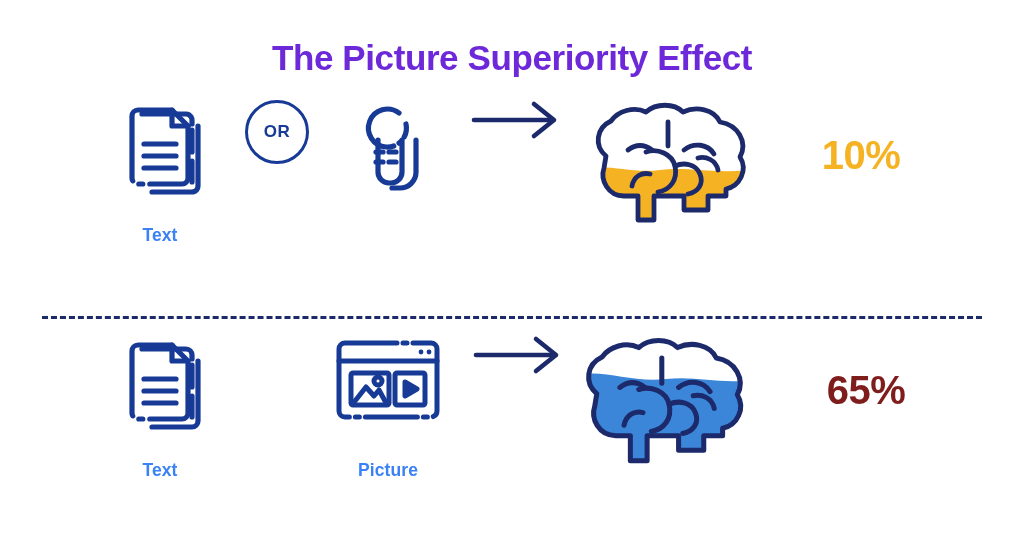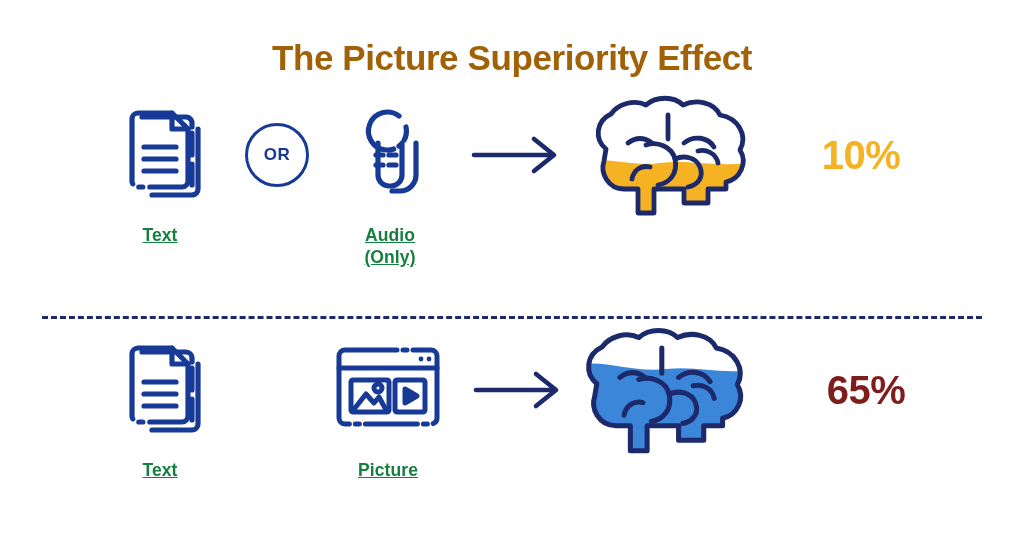--- a/index.html
+++ b/index.html
@@ -24,21 +24,21 @@
   
   .title {
     position: absolute;
     top: 38px;
     left: 0;
     width: 1024px;
     text-align: center;
     font-size: 35px;
     font-weight: bold;
     letter-spacing: -0.4px;
-    color: #a16207;
+    color: #6d28d9;
     font-family: "Liberation Sans", sans-serif;
   }
 
   
   .row {
     position: absolute;
     left: 0;
     width: 1024px;
     height: 205px;
   }
@@ -48,32 +48,31 @@
   .cell {
     position: absolute;
     top: 0;
     text-align: center;
   }
 
   .icon-wrap {
     position: relative;
     height: 110px;
     display: flex;
-    align-items: center;
+    align-items: flex-start;
     justify-content: center;
   }
 
   .caption {
     margin-top: 14px;
     font-size: 17.5px;
     font-weight: bold;
-    color: #15803d;
+    color: #3b82f6;
     line-height: 1.28;
     letter-spacing: 0.1px;
-    text-decoration: underline;
   }
 
   
   #cell-text-1      { left: 96px;  width: 128px; }
   #cell-or          { left: 232px; width: 90px;  }
   #cell-audio       { left: 328px; width: 124px; }
   #cell-arrow-1     { left: 458px; width: 116px; }
   #cell-brain-1     { left: 574px; width: 196px; }
   #cell-pct-1       { left: 776px; width: 170px; }
 
@@ -170,24 +169,20 @@
           <g fill="none" stroke="#173a96" stroke-width="5.2" stroke-linecap="round" stroke-linejoin="round">
             <path d="M47 13 a19 19 0 1 0 7 11" stroke-dasharray="78 6 2 6"></path>
             <path d="M26 40 V72 a11 11 0 0 0 11 11 h2 a11 11 0 0 0 11 -11 V40"></path>
             <path d="M24 52 H31"></path>
             <path d="M24 62 H31"></path>
             <path d="M37 52 H44"></path>
             <path d="M37 62 H44"></path>
             <path d="M64 40 V72 a16 16 0 0 1 -16 16 H40"></path>
           </g>
         </svg>
-      </div>
-      <div class="caption">
-        <div>Audio</div>
-        <div>(Only)</div>
       </div>
     </div>
 
     <div class="cell" id="cell-arrow-1">
       <div class="icon-wrap">
         <svg width="92" height="40" viewBox="0 0 92 40">
           <g fill="none" stroke="#1c2a6b" stroke-width="4.6" stroke-linecap="round" stroke-linejoin="round">
             <path d="M4 20 H82"></path>
             <path d="M64 4 L84 20 L64 36"></path>
           </g>

